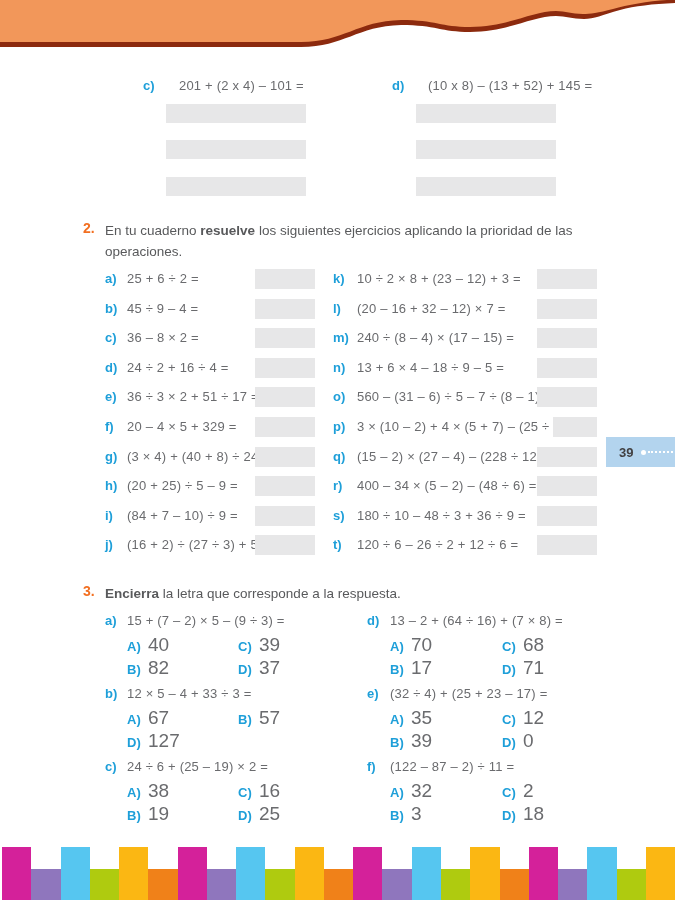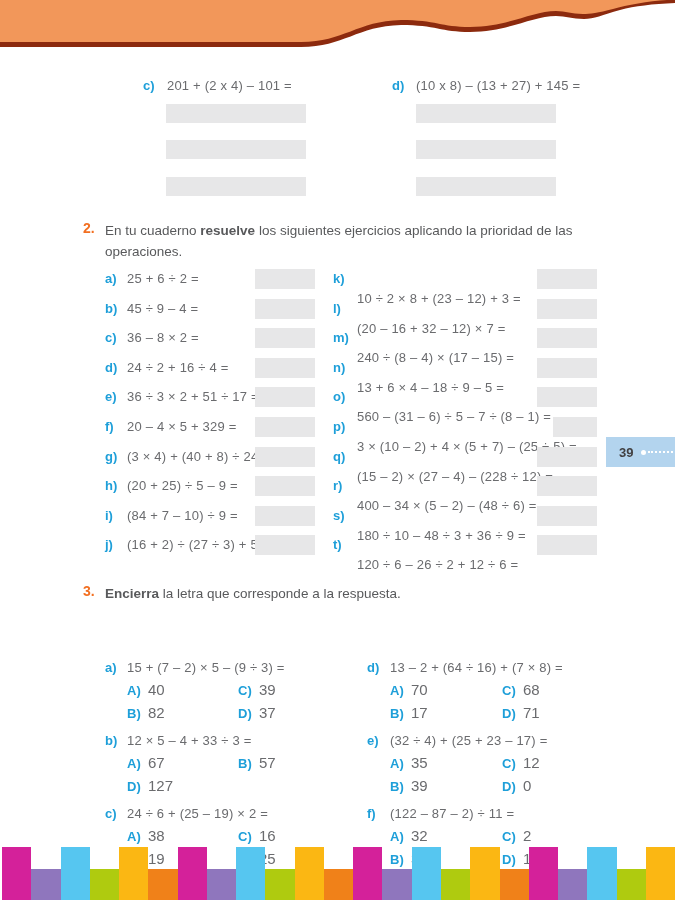--- a/index.html
+++ b/index.html
@@ -13,55 +13,55 @@
   #banner{position:absolute;top:0;left:0;width:675px;height:50px;}
   
   .eq{font-size:13px;color:var(--text-eq,#6A6B6E);white-space:nowrap;letter-spacing:.2px;}
   .lbl{font-size:13px;font-weight:bold;color:var(--accent-blue,#1E9FD9);white-space:nowrap;}
   .exnum{font-size:14px;font-weight:bold;color:var(--accent-orange,#F26F21);}
   .instr{font-size:13.5px;line-height:21px;color:var(--text-dark,#58595B);}
   .instr b{color:var(--text-dark,#58595B);text-align:center;}
   .abox{background:var(--box-gray,#E7E7E8);}
   
   .s1-label{position:absolute;}
-  .s1-eq{position:absolute;}
+  .s1-eq{position:absolute;margin-left:12px;}
   .s1-box{position:absolute;width:140px;height:19px;}
   
   #ex2-num{position:absolute;left:83px;top:220px;}
   #ex2-instr{position:absolute;left:105px;top:220px;width:475px;}
   #ex2-rows{position:absolute;left:105px;top:267px;width:492px;}
   .ex2-row{position:relative;height:29.6px;}
   .ex2-row .ll{position:absolute;left:0;top:4px;}
   .ex2-row .le{position:absolute;left:22px;top:4px;}
   .ex2-row .lb{position:absolute;left:150px;top:2px;width:60px;height:20px;}
   .ex2-row .rl{position:absolute;left:228px;top:4px;}
-  .ex2-row .re{position:absolute;left:252px;top:4px;margin-top:20px;}
+  .ex2-row .re{position:absolute;left:252px;top:4px;}
   .ex2-row .rb{position:absolute;left:432px;top:2px;width:60px;height:20px;}
   .ex2-row .rb.narrow{left:448px;width:44px;}
   
   #page-tab{position:absolute;left:606px;top:437px;width:69px;height:30px;
     background:var(--tab-blue,#B3D4EE);display:flex;align-items:center;}
   #page-tab .num{margin-left:13px;font-size:13px;font-weight:bold;color:#414042;}
   #page-tab .dot{width:5px;height:5px;border-radius:50%;background:#fff;margin-left:8px;flex:none;}
   #page-tab .dots{flex:1;border-top:2px dotted #fff;margin:0 2px 0 2px;}
   
   #ex3-num{position:absolute;left:83px;top:583px;}
   #ex3-instr{position:absolute;left:105px;top:583px;width:470px;}
   #ex3-problems{position:absolute;left:105px;top:611px;width:480px;}
-  .col{position:absolute;top:0;margin-top:47px;}
+  .col{position:absolute;top:0;}
   .col-left{left:0;width:250px;}
   .col-right{left:262px;width:218px;}
   .problem{height:73px;}
   .p-eq{height:23px;}
   .p-eq .lbl{display:inline-block;width:22px;}
   .col-right .p-eq .lbl{width:23px;}
   .opts{margin-left:22px;display:grid;grid-template-columns:111px 1fr;grid-auto-rows:23px;}
   .col-right .opts{margin-left:23px;grid-template-columns:112px 1fr;}
   .opt .k{display:inline-block;width:21px;font-size:13px;font-weight:bold;color:var(--accent-blue,#1E9FD9);}
-  .opt .v{font-size:15px;color:var(--text-eq,#6A6B6E);}
+  .opt .v{font-size:19px;color:var(--text-eq,#6A6B6E);}
   
   #footer{position:absolute;left:2px;bottom:0;width:673px;height:53px;display:flex;align-items:flex-end;}
   .fb{flex:1;}
   .fb.t{height:53px;}
   .fb.s{height:31px;}
   .c0{background:var(--f-magenta,#D4219A);}
   .c1{background:var(--f-purple,#8F76BD);}
   .c2{background:var(--f-blue,#56C6F0);}
   .c3{background:var(--f-green,#AFCB0F);}
   .c4{background:var(--f-yellow,#FBB713);}
@@ -72,21 +72,21 @@
 
 <svg id="banner" viewBox="0 0 675 50" preserveAspectRatio="none" aria-hidden="true">
   <path fill="#8C2A0E" d="M0,0 H675 V3 C652,4 635,6 620,10 C602,15 594,19 584,19 C572,19 566,16 556,16 C532,16 508,32 470,32 C441,32 436,25 401,25 C357,26 344,47 301,47 L0,47 Z"></path>
   <path fill="#F2975A" d="M0,0 H667 C648,1 627,5 613,9 C598,13 590,14 583,14 C571,14 566,11 556,11 C532,11 508,27 470,27 C441,27 436,20 401,20 C357,21 344,42 301,42 L0,42 Z"></path>
 </svg>
 
 <div>
   <span class="lbl s1-label" style="left:143px;top:78px">c)</span>
   <span class="eq s1-eq" style="left:167px;top:78px">201 + (2 x 4) – 101 =</span>
   <span class="lbl s1-label" style="left:392px;top:78px">d)</span>
-  <span class="eq s1-eq" style="left:416px;top:78px">(10 x 8) – (13 + 27) + 145 =</span>
+  <span class="eq s1-eq" style="left:416px;top:78px">(10 x 8) – (13 + 52) + 145 =</span>
 
   <div class="abox s1-box" style="left:166px;top:104px"></div>
   <div class="abox s1-box" style="left:166px;top:140px"></div>
   <div class="abox s1-box" style="left:166px;top:177px"></div>
   <div class="abox s1-box" style="left:416px;top:104px"></div>
   <div class="abox s1-box" style="left:416px;top:140px"></div>
   <div class="abox s1-box" style="left:416px;top:177px"></div>
 </div>
 
 <span id="ex2-num" class="exnum">2.</span>

